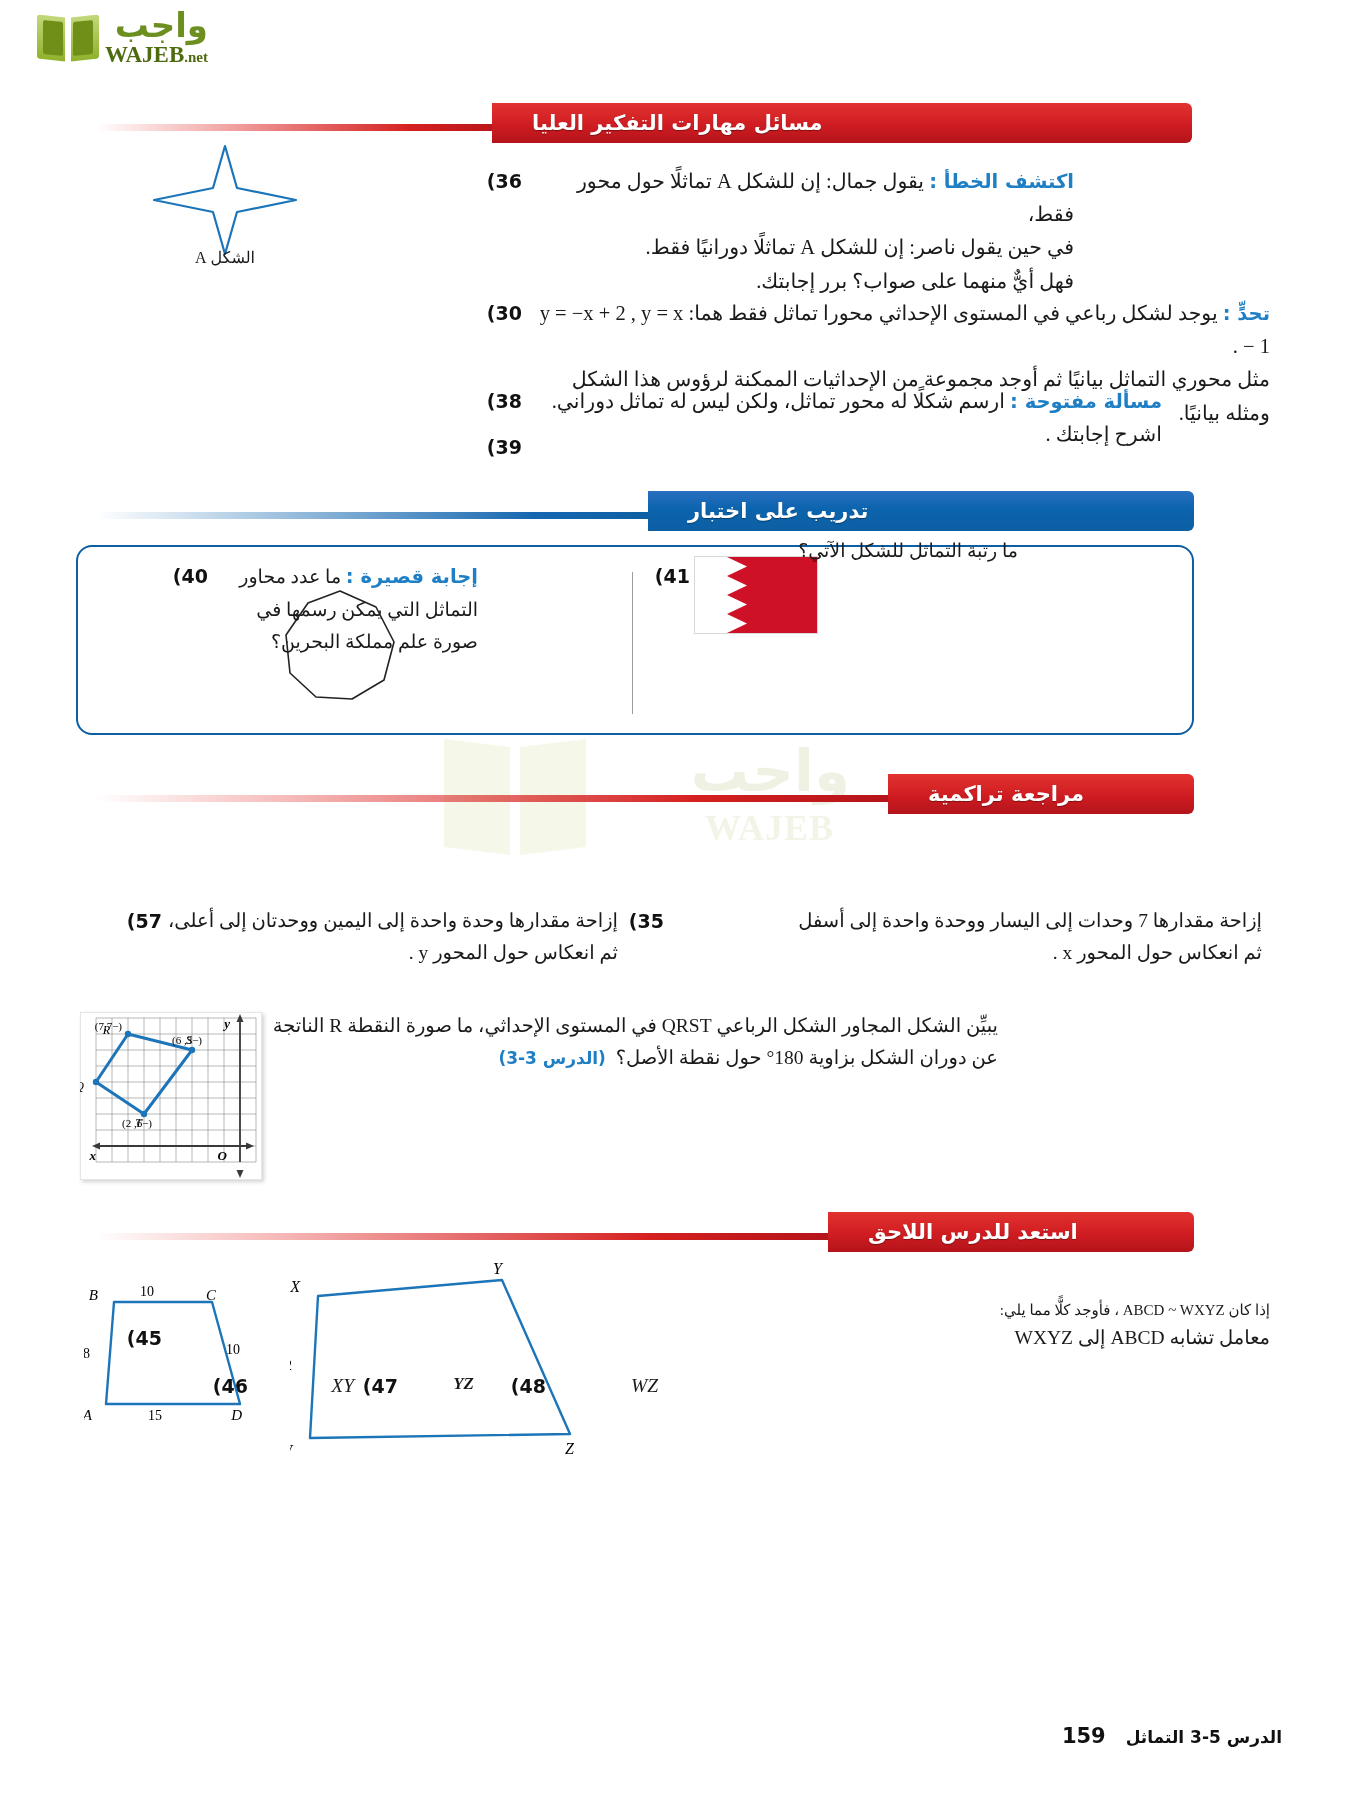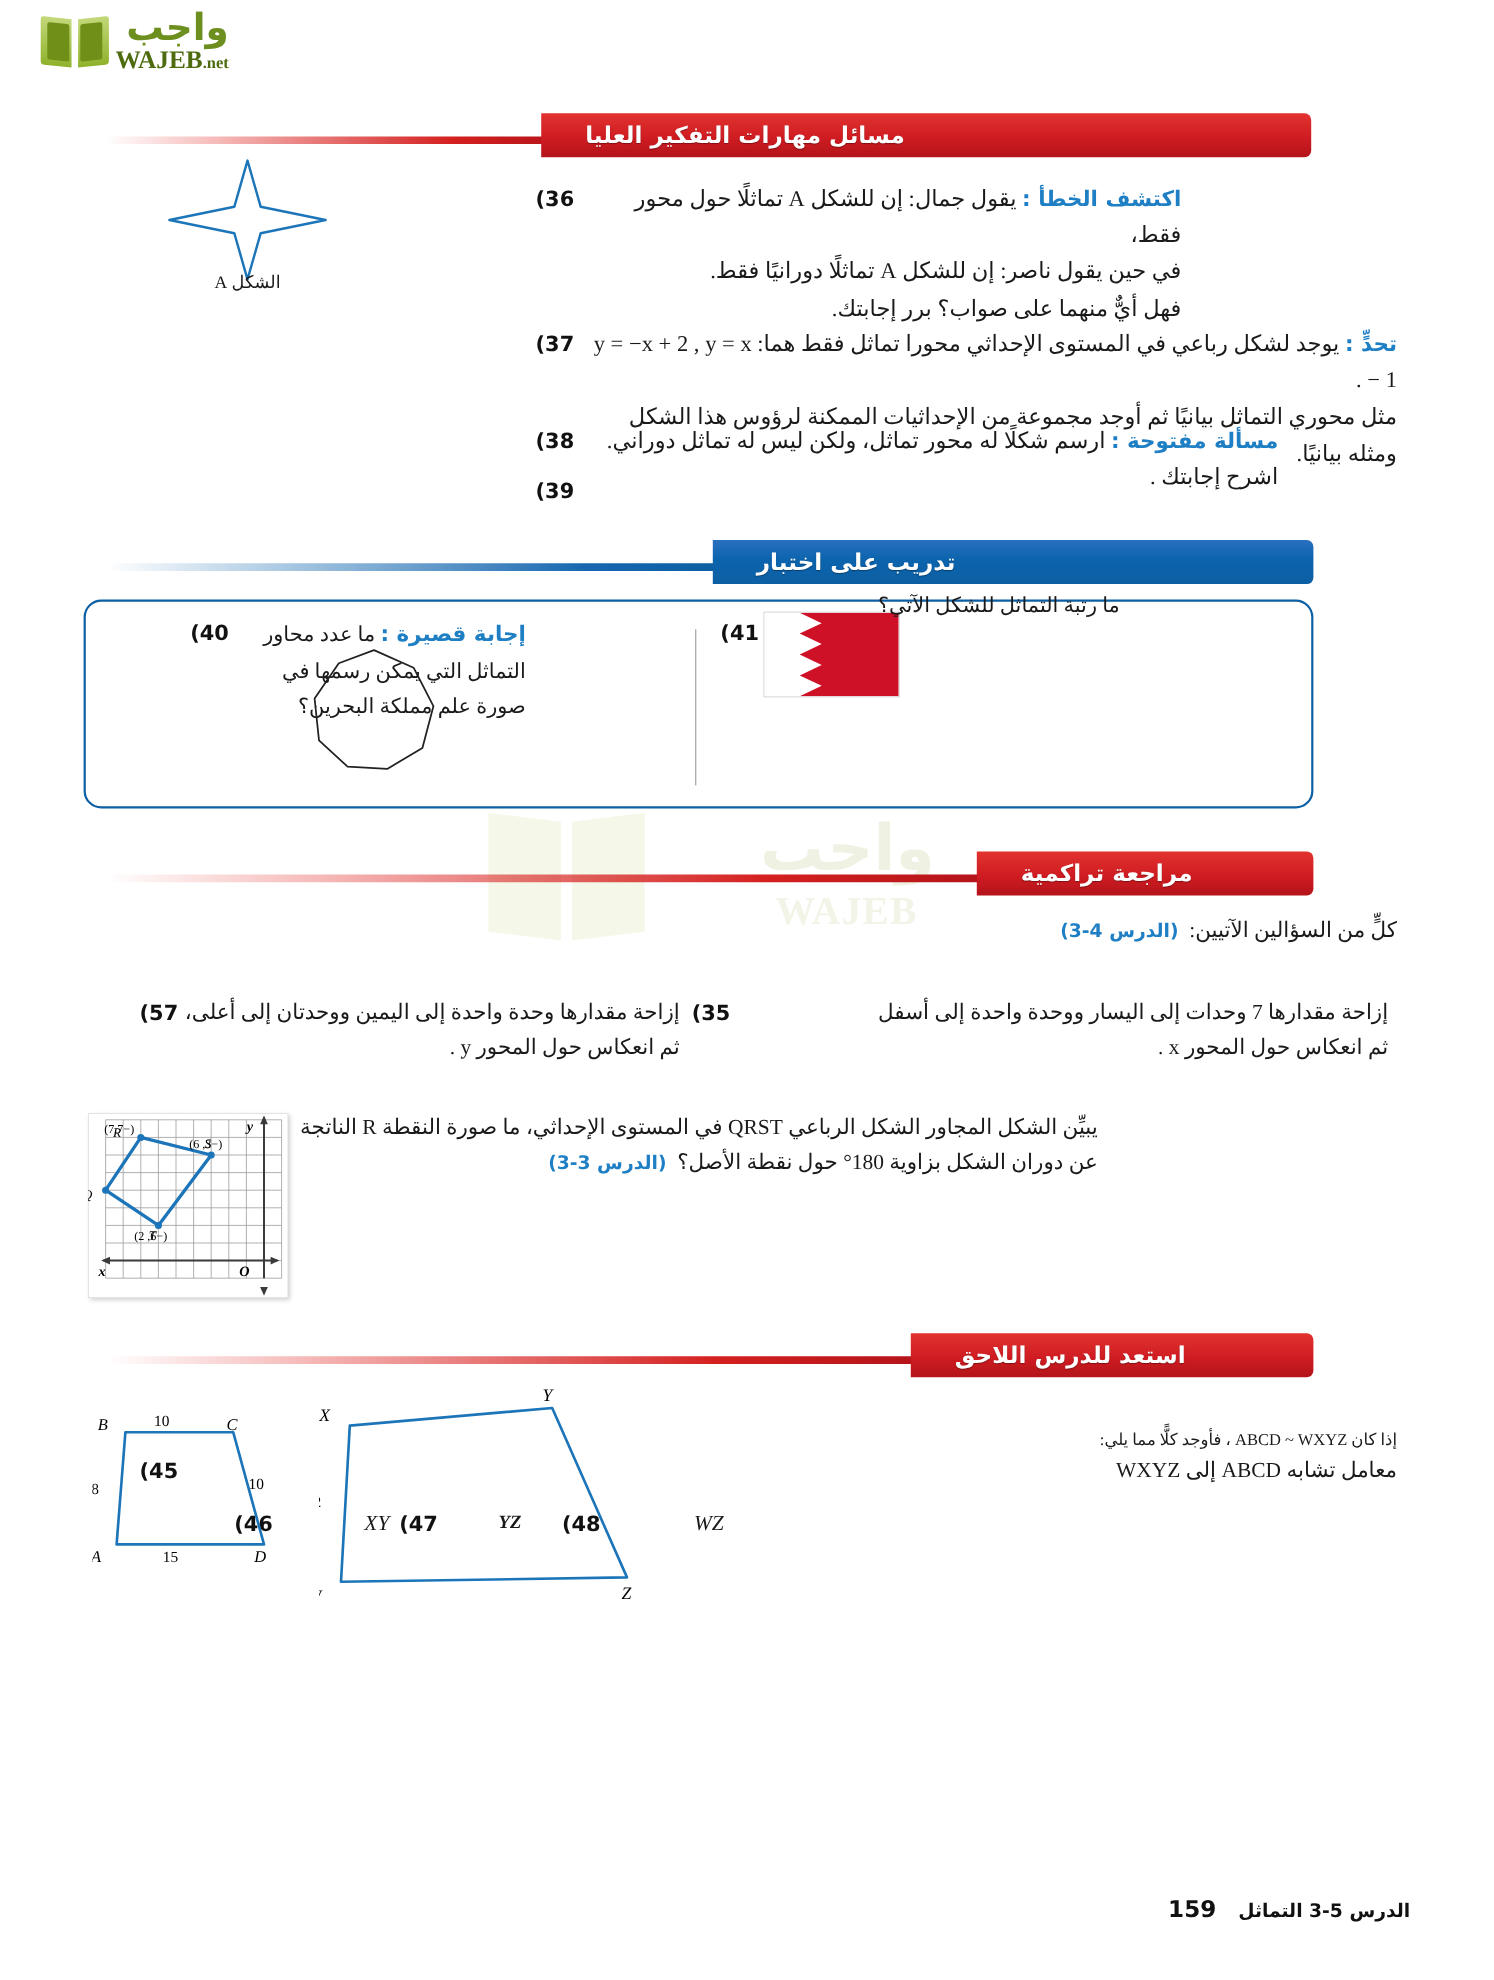--- a/index.html
+++ b/index.html
@@ -117,21 +117,21 @@
     <span class="qnum">36</span><span class="qnum">)</span>
   </div>
   <div class="q" style="right:284px; top:165px; width:530px;">
     <div><span class="lead">اكتشف الخطأ :</span>
       <span>يقول جمال: إن للشكل A تماثلًا حول محور فقط،</span></div>
     <div>في حين يقول ناصر: إن للشكل A تماثلًا دورانيًا فقط.</div>
     <div>فهل أيٌّ منهما على صواب؟ برر إجابتك.</div>
   </div>
 
   <div class="q" style="right:836px; top:297px; width:0;">
-    <span class="qnum">37</span><span class="qnum">)</span>
+    <span class="qnum">30</span><span class="qnum">)</span>
   </div>
   <div class="q" style="right:88px; top:297px; width:742px;">
     <div><span class="lead">تحدٍّ :</span>
       <span>يوجد لشكل رباعي في المستوى الإحداثي محورا تماثل فقط هما: y = −x + 2 , y = x − 1 .</span></div>
     <div>مثل محوري التماثل بيانيًا ثم أوجد مجموعة من الإحداثيات الممكنة لرؤوس هذا الشكل ومثله بيانيًا.</div>
   </div>
 
   <div class="q" style="right:836px; top:385px; width:0;">
     <span class="qnum">38</span><span class="qnum">)</span>
   </div>
@@ -181,22 +181,20 @@
       <polygon points="60,6 96,22 114,57 104,95 72,114 36,112 10,88 6,50 28,18" fill="none" stroke="#222" stroke-width="1.6" stroke-linejoin="round"></polygon>
     </svg>
   </div>
 
   <div class="tail red" style="left:96px; top:795px; width:800px;"></div>
   <div class="banner red" style="left:888px; top:774px; width:306px;">
     <span class="btxt" style="margin-right:auto;">مراجعة تراكمية</span>
   </div>
 
   <div class="q" style="right:88px; top:830px; width:1106px; font-size:19.5px; line-height:1.7;">
-    <div><span>كلٍّ من السؤالين الآتيين:</span>
-      &nbsp;<span class="blue-ref">(الدرس 4-3)</span></div>
   </div>
 
   <div class="q" style="right:694px; top:905px; width:0;">
     <span class="qnum">35</span><span class="qnum">)</span>
   </div>
   <div class="q" style="right:96px; top:905px; width:590px; font-size:19.5px;">
     <div>إزاحة مقدارها 7 وحدات إلى اليسار ووحدة واحدة إلى أسفل</div>
     <div>ثم انعكاس حول المحور x .</div>
   </div>
 

